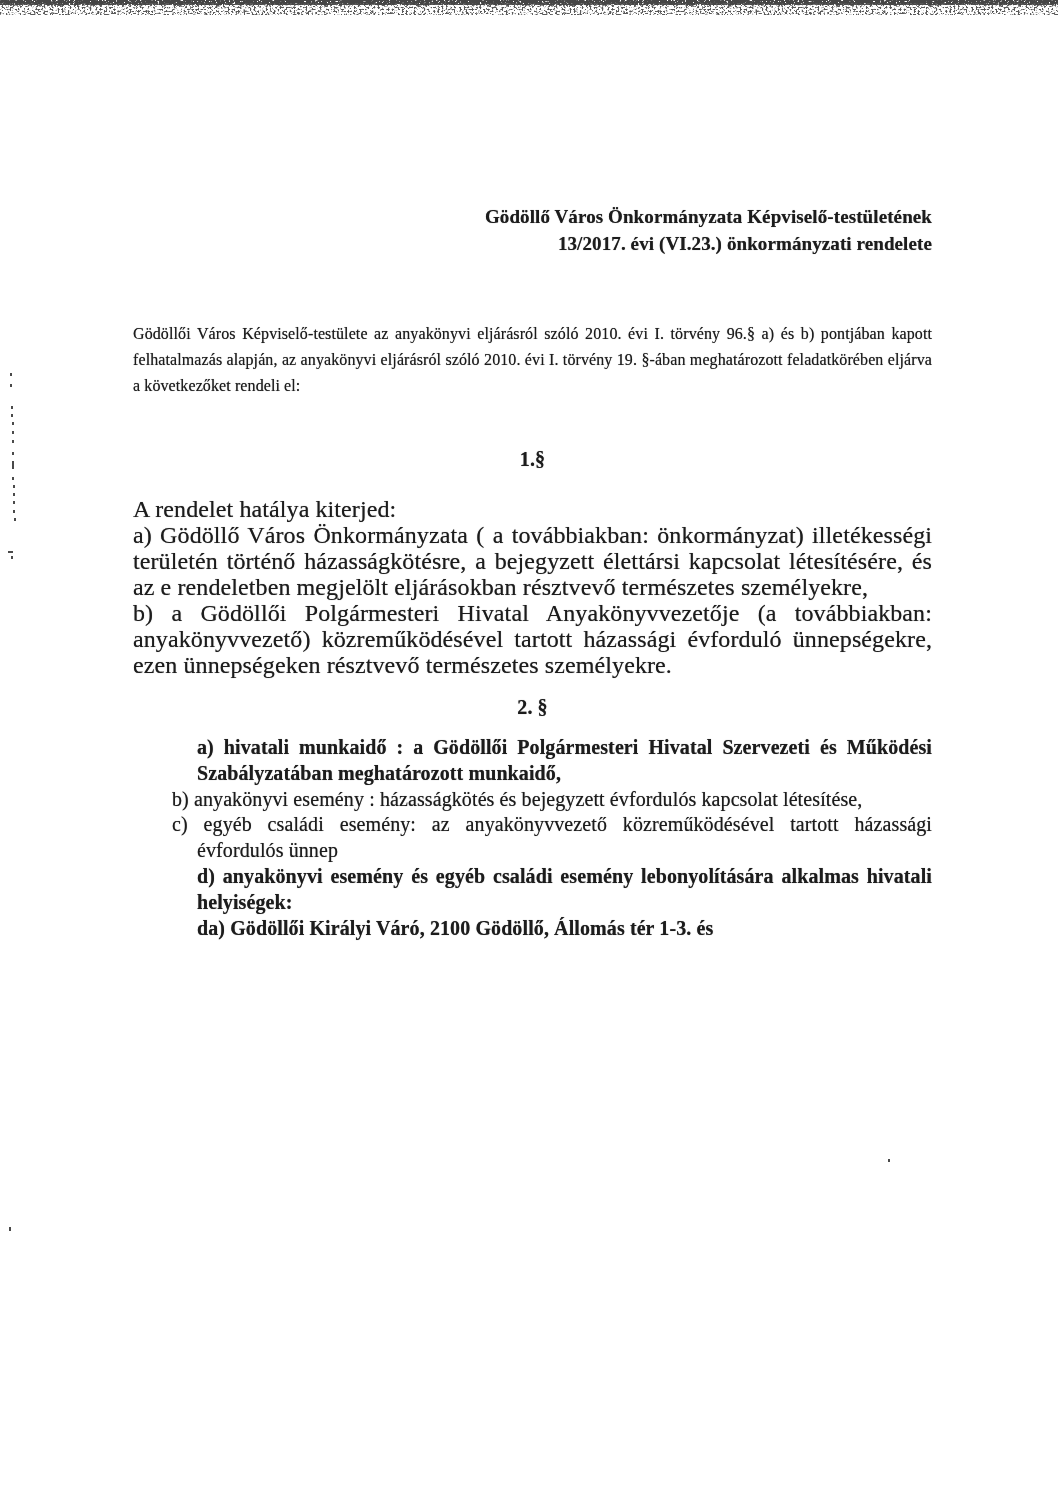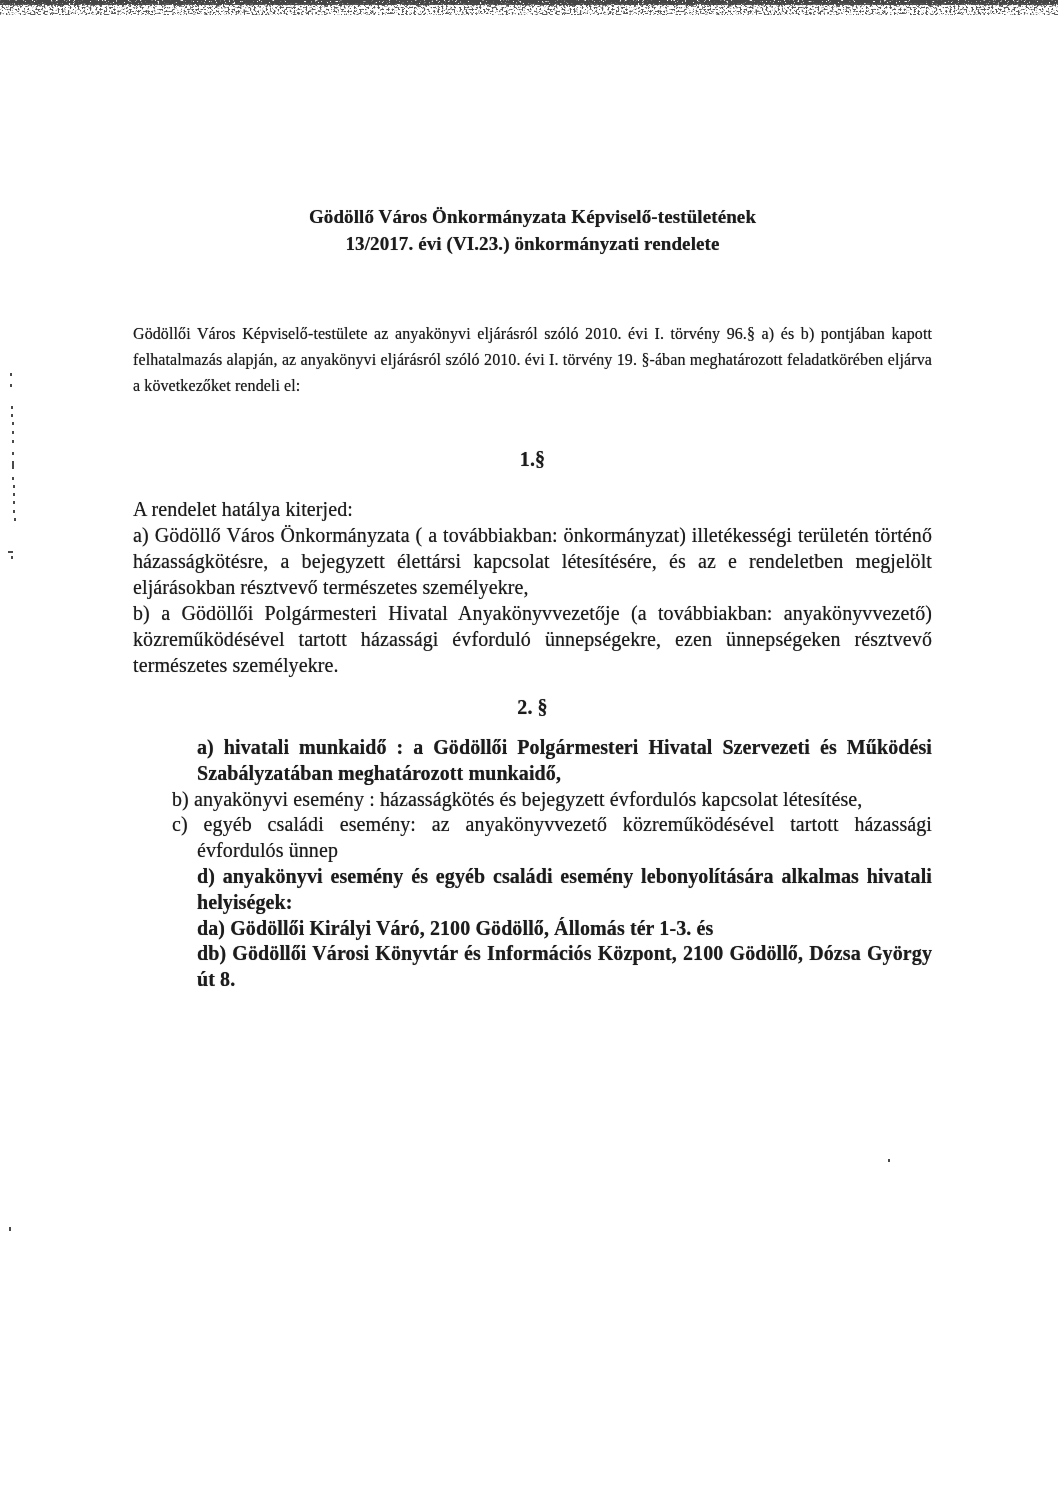--- a/index.html
+++ b/index.html
@@ -29,42 +29,42 @@
     height: 18px;
     display: block;
   }
   .content {
     position: absolute;
     left: 133px;
     top: 203px;
     width: 799px;
   }
   .title-block {
-    text-align: center;
+    text-align: right;
     font-weight: bold;
     font-size: 19px;
     line-height: 27px;
   }
   .preamble {
     margin-top: 64px;
     font-size: 16px;
     line-height: 26px;
     text-align: justify;
   }
   .section-heading {
     font-weight: bold;
     font-size: 20px;
     line-height: 26px;
     text-align: center;
   }
   .h1-heading { margin-top: 47px; }
   .h2-heading { margin-top: 16px; }
   .s1-block {
     margin-top: 24px;
-    font-size: 20px;
+    font-size: 24px;
     line-height: 26px;
     text-align: justify;
   }
   .s2-block {
     margin-top: 15px;
     font-size: 20px;
     line-height: 25.8px;
     text-align: justify;
   }
   .s2-item {
@@ -148,17 +148,16 @@
     </div>
 
     <div class="section-heading h2-heading">2. §</div>
 
     <div class="s2-block">
       <div class="s2-item flush">a) hivatali munkaidő : a Gödöllői Polgármesteri Hivatal Szervezeti és Működési Szabályzatában meghatározott munkaidő,</div>
       <div class="s2-item">b) anyakönyvi esemény : házasságkötés és bejegyzett évfordulós kapcsolat létesítése,</div>
       <div class="s2-item">c) egyéb családi esemény: az anyakönyvvezető közreműködésével tartott házassági évfordulós ünnep</div>
       <div class="s2-item flush">d) anyakönyvi esemény és egyéb családi esemény lebonyolítására alkalmas hivatali helyiségek:</div>
       <div class="s2-item flush">da) Gödöllői Királyi Váró, 2100 Gödöllő, Állomás tér 1-3. és</div>
-      <div class="s2-item flush">db) Gödöllői Városi Könyvtár és Információs Központ, 2100 Gödöllő, Dózsa György út 8.</div>
     </div>
 
   </div>
 </div>
 
 </body></html>

